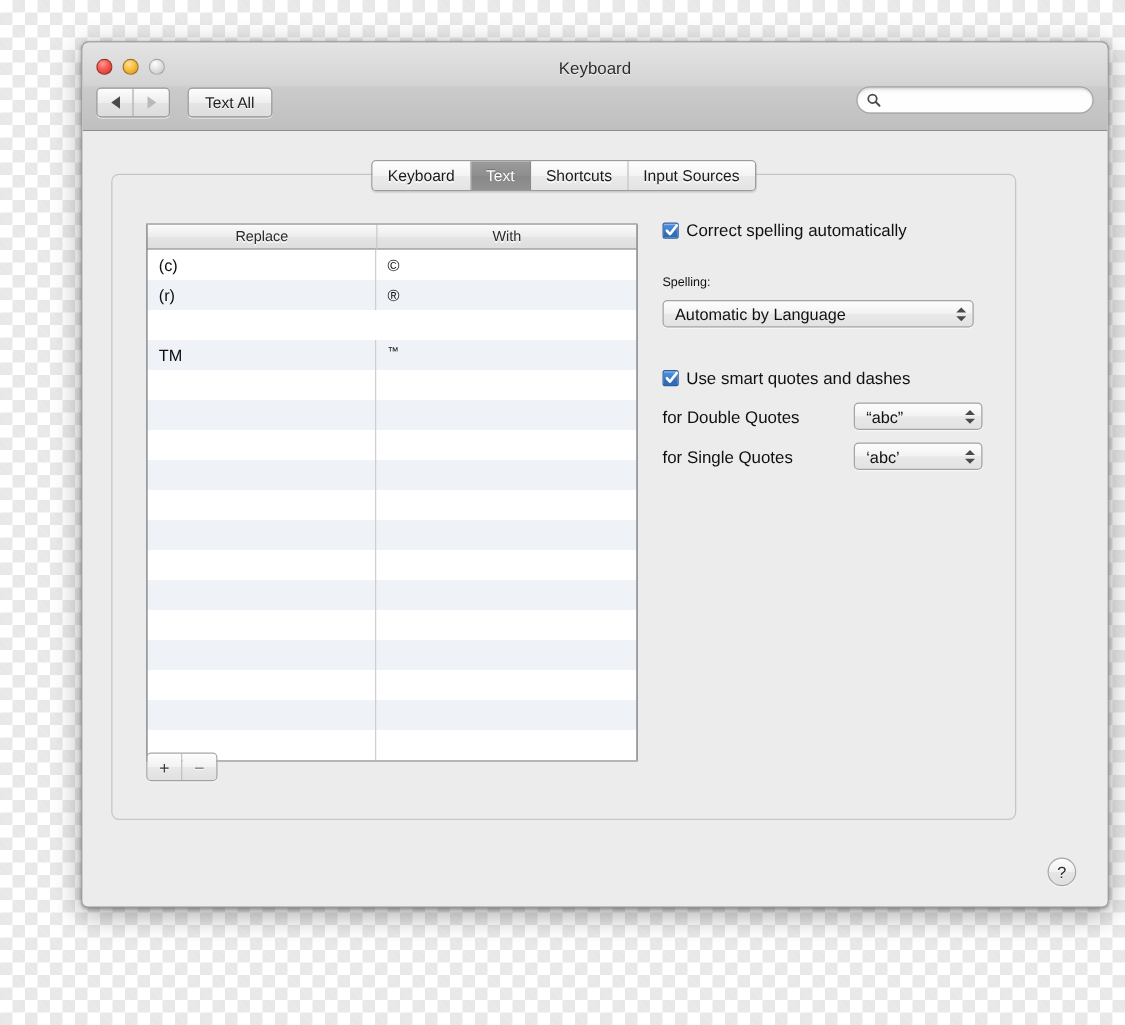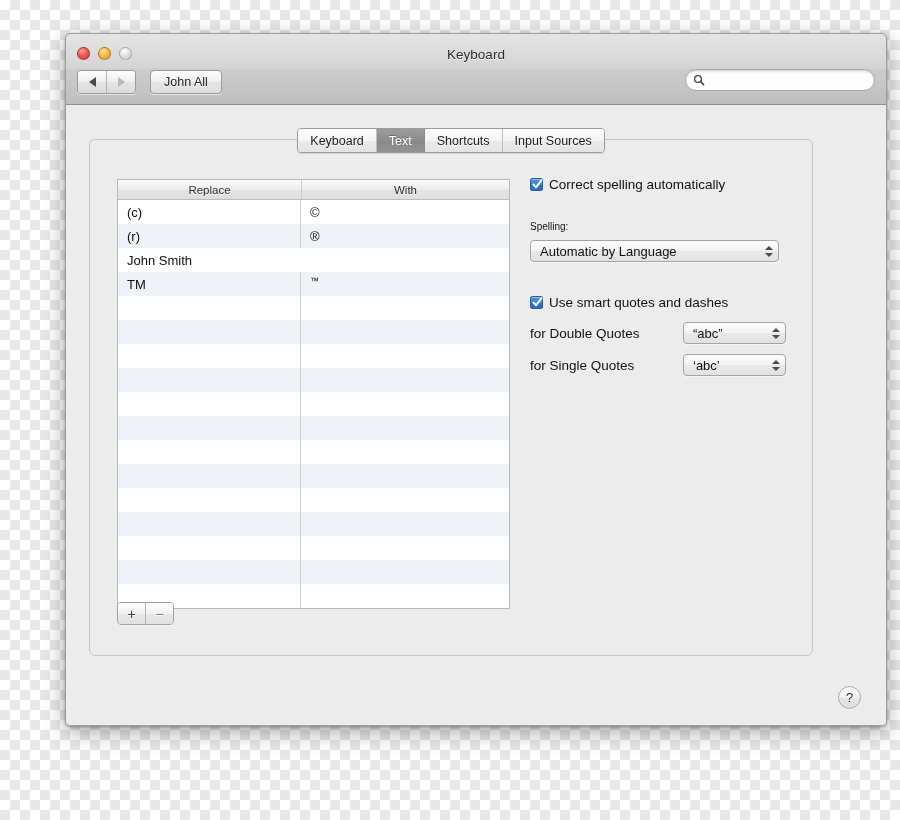--- a/index.html
+++ b/index.html
@@ -352,21 +352,21 @@
     <div id="nav-segment">
       <div class="nav-btn" id="nav-back">
         <span class="tri" id="tri-back"></span>
       </div>
       <div class="nav-btn" id="nav-fwd">
         <span class="tri" id="tri-fwd"></span>
       </div>
     </div>
 
     <div id="show-all-btn">
-      <span>John All</span>
+      <span>Text All</span>
     </div>
 
     <div id="search-field">
       <span id="search-icon">
         <svg width="12" height="12" viewBox="0 0 12 12">
           <circle cx="5" cy="5" r="3.4" fill="none" stroke="#4a4a4a" stroke-width="1.4"></circle>
           <line x1="7.6" y1="7.6" x2="10.6" y2="10.6" stroke="#4a4a4a" stroke-width="1.6" stroke-linecap="round"></line>
         </svg>
       </span>
       <input id="search-input" type="text" placeholder="" style="">
@@ -402,21 +402,20 @@
         <div id="table-body">
             <div class="trow odd">
               <div class="tcell c-replace">(c)</div>
               <div class="tcell c-with">©</div>
             </div>
             <div class="trow even">
               <div class="tcell c-replace">(r)</div>
               <div class="tcell c-with">®</div>
             </div>
             <div class="trow odd">
-              <div class="tcell c-with">John Smith</div>
             </div>
             <div class="trow even">
               <div class="tcell c-replace">TM</div>
               <div class="tcell c-with sup">™</div>
             </div>
             <div class="trow odd">
               <div class="tcell c-replace"></div>
               <div class="tcell c-with"></div>
             </div>
             <div class="trow even">

